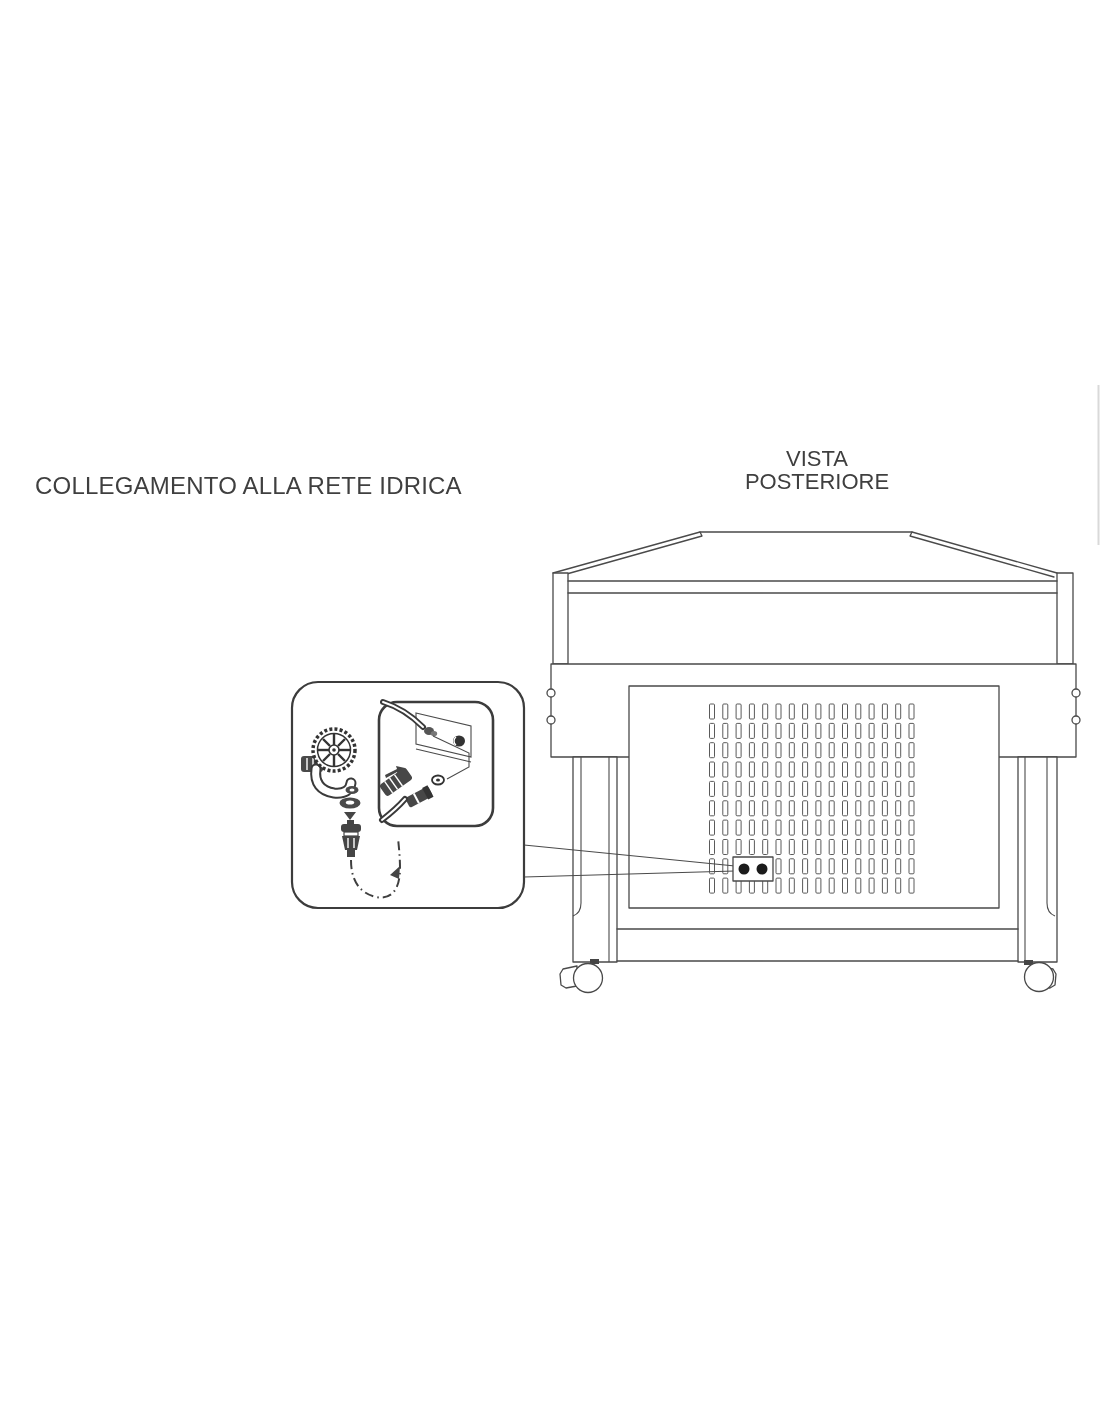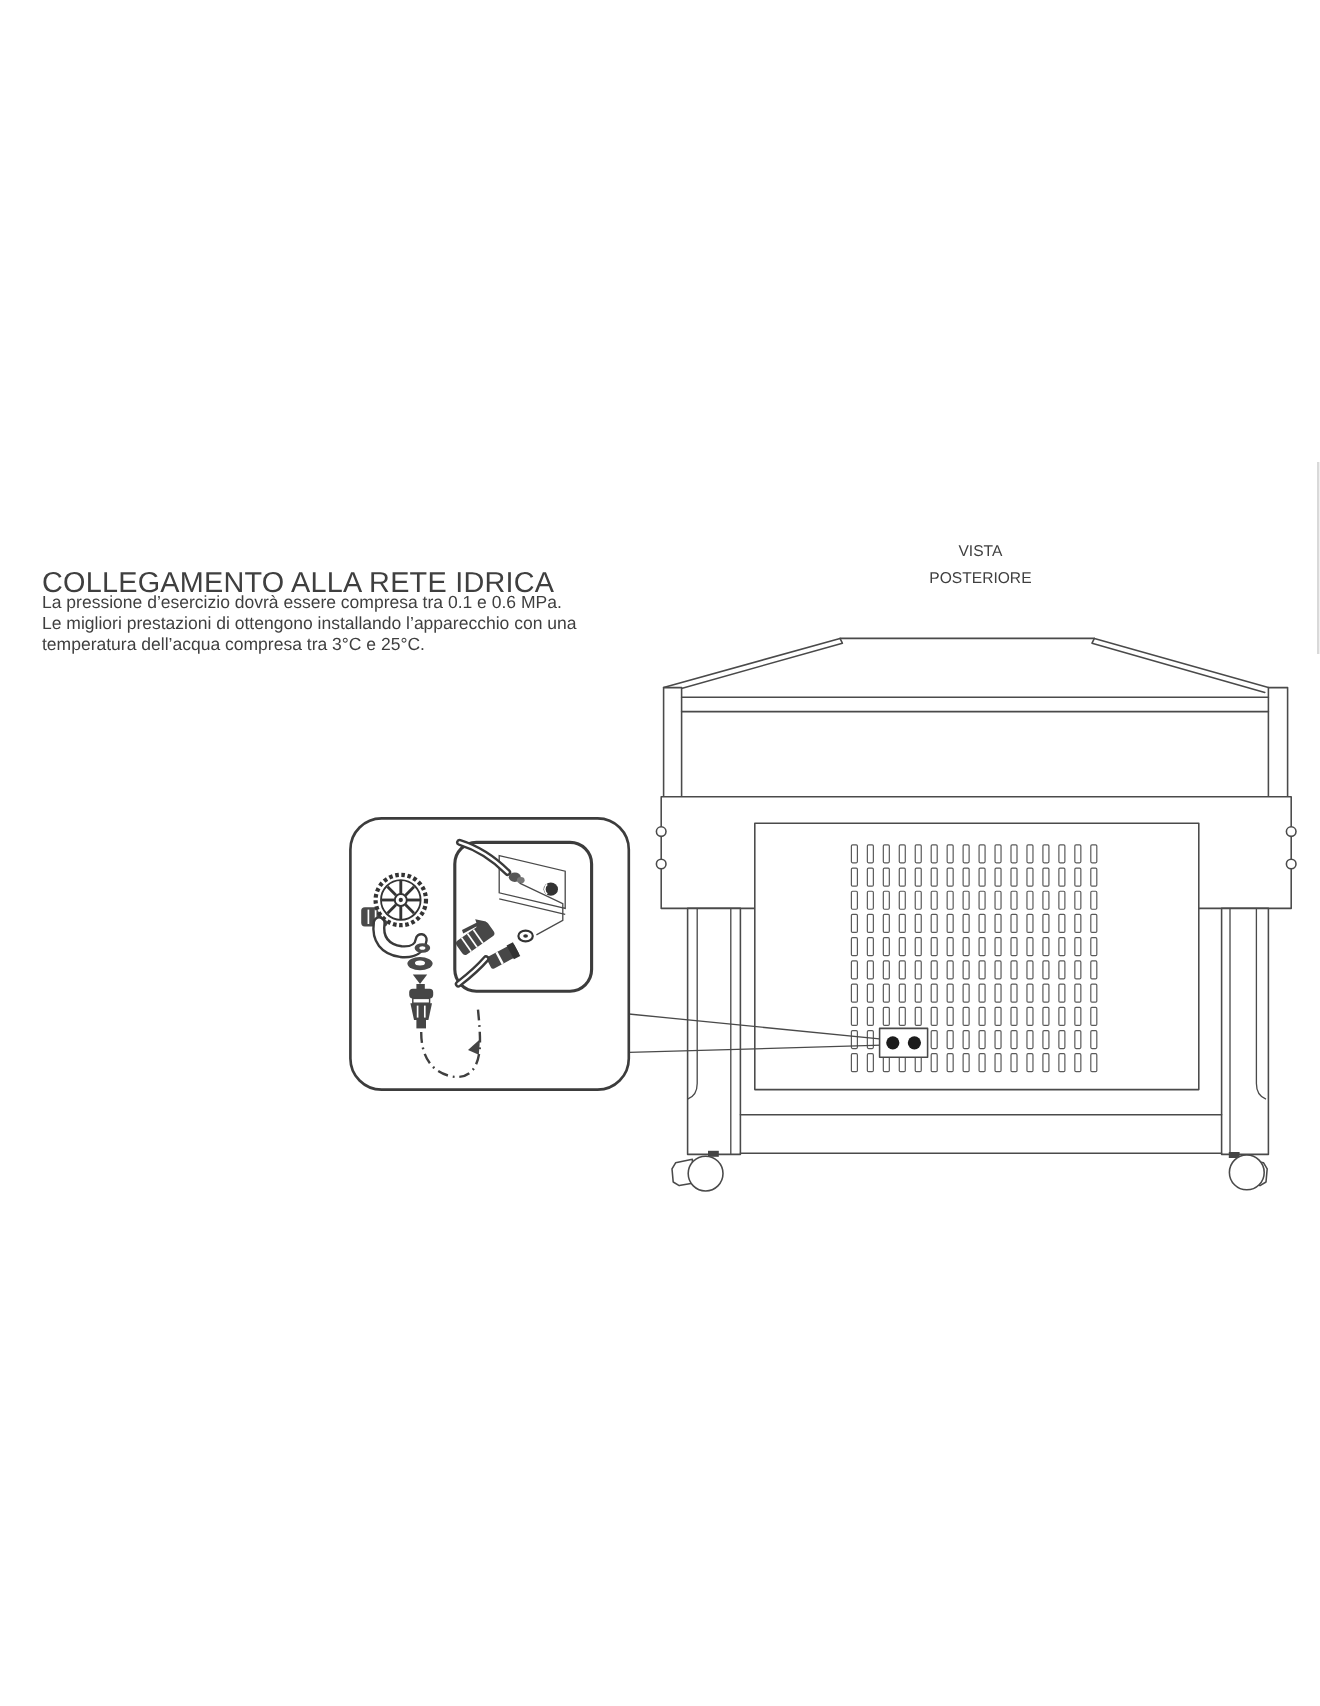--- a/index.html
+++ b/index.html
@@ -4,21 +4,21 @@
 <style>
   html,body{margin:0;padding:0;background:#ffffff;}
   .canvas{
     position:relative;width:1100px;height:1422px;background:#ffffff;overflow:hidden;
     font-family:"Liberation Sans", sans-serif;color:#3f3f3f;
   }
   .abs{position:absolute;}
   .section-title{left:35px;top:472px;font-size:24px;letter-spacing:.2px;white-space:nowrap;}
   .body-text{left:35px;top:495px;font-size:14.6px;line-height:17.4px;white-space:nowrap;}
   .note-text{left:35px;top:549px;font-size:14.6px;white-space:nowrap;}
-  .view-label{left:737px;top:448px;width:160px;text-align:center;font-size:13px;line-height:22.5px;}
+  .view-label{left:737px;top:448px;width:160px;text-align:center;font-size:22px;line-height:22.5px;}
   svg{position:absolute;left:0;top:0;}
   .ln{fill:none;stroke:#4a4a4a;stroke-width:1.3;stroke-linejoin:round;stroke-linecap:round;}
   .lnw{fill:#ffffff;stroke:#4a4a4a;stroke-width:1.3;stroke-linejoin:round;}
   .thin{fill:none;stroke:#4a4a4a;stroke-width:1.1;}
   .vent{fill:#ffffff;stroke:#5a5a5a;stroke-width:1;}
   .dk{fill:#454545;stroke:none;}
   .bal{fill:#ffffff;stroke:#3c3c3c;stroke-width:2.2;}
   .balin{fill:#ffffff;stroke:#3c3c3c;stroke-width:2.6;}
   .pipe-o{fill:none;stroke:#3a3a3a;stroke-width:11;stroke-linecap:round;}
   .pipe-i{fill:none;stroke:#ffffff;stroke-width:7;stroke-linecap:round;}
@@ -27,25 +27,20 @@
   .dash{fill:none;stroke:#3f3f3f;stroke-width:2;stroke-dasharray:9 4 1.5 4;}
   .wht{stroke:#ffffff;stroke-width:1.4;}
   .edge{stroke:#d9d9d9;stroke-width:2;}
 </style>
 </head>
 <body>
 
 <div class="canvas">
 
   <div class="abs section-title">COLLEGAMENTO ALLA RETE IDRICA</div>
-  <div class="abs body-text">
-    <div>La pressione d’esercizio dovrà essere compresa tra 0.1 e 0.6 MPa.</div>
-    <div>Le migliori prestazioni di ottengono installando l’apparecchio con una</div>
-    <div>temperatura dell’acqua compresa tra 3°C e 25°C.</div>
-  </div>
   <div class="abs view-label">
     <div>VISTA</div>
     <div>POSTERIORE</div>
   </div>
 
   <svg width="1100" height="1422" viewBox="0 0 1100 1422">
 
     <line class="edge" x1="1098.5" y1="385" x2="1098.5" y2="545"></line>
 
     <g>

